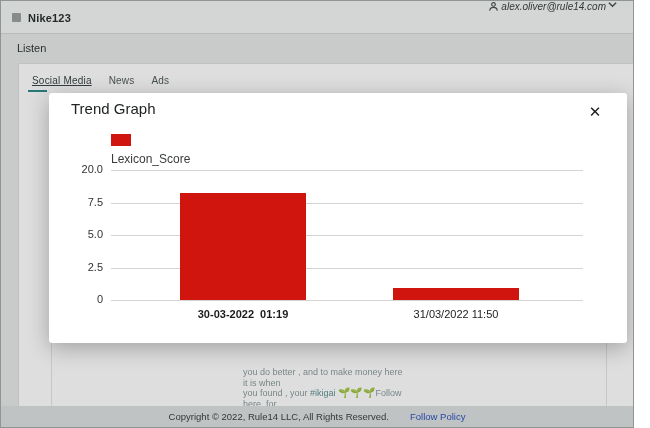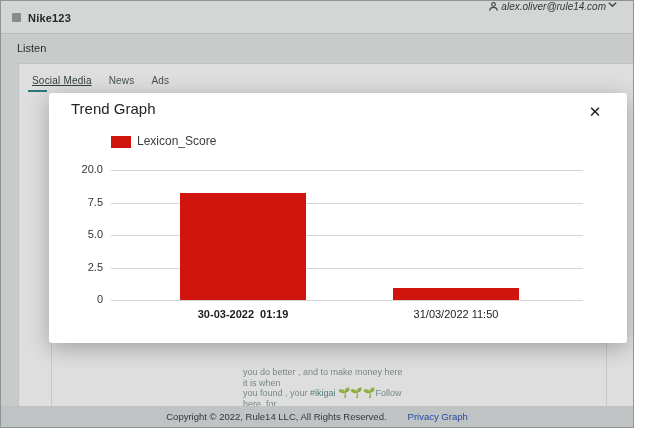--- a/index.html
+++ b/index.html
@@ -64,21 +64,21 @@
     background: #ffffff; border-radius: 3px; z-index: 6;
     box-shadow: 0 5px 22px rgba(0,0,0,0.28);
     margin-left: 12px;
   }
   .modal-title { position: absolute; left: 22px; top: 7px; font-size: 15px; color: #212424; }
   .modal-close {
     position: absolute; right: 22px; top: 9px; width: 20px; height: 20px;
     font-size: 15px; color: #1a1a1a; text-align: center; line-height: 20px; cursor: pointer;
   }
 
-  .legend { position: absolute; left: 62px; top: 41px; display: flex; align-items: flex-end; gap: 6px; }
+  .legend { position: absolute; left: 62px; top: 41px; display: flex; align-items: flex-start; gap: 6px; flex-direction: column; }
   .legend-swatch { width: 20px; height: 12px; }
   .legend-label { font-size: 12px; color: #3a3d3d; }
 
   .plot { position: absolute; left: 62px; top: 77px; width: 472px; height: 130px; }
   .gridline { position: absolute; left: 0; width: 100%; height: 1px; background: #d4d4d4; }
   .ytick { position: absolute; left: 0; width: 54px; text-align: right; font-size: 11px; color: #333; }
   .bar { position: absolute; bottom: 0; width: 126px; }
   .xlabel { position: absolute; top: 215px; font-size: 11px; color: #1c1c1c; white-space: pre; transform: translateX(-50%); }
 </style>
 </head>
@@ -117,21 +117,21 @@
       <div class="tweet-text" id="tweet-text">
           <div>you do better , and to make money here it is when</div>
           <div>you found , your <span class="hashtag">#ikigai</span> <span class="emoji">🌱</span><span class="emoji">🌱</span><span class="emoji">🌱</span>Follow here, for</div>
           <div>tips on how to <span class="hashtag">#growyourownfood</span> <span class="hashtag">#Greenplanet</span></div>
         </div>
     </div>
   </div>
 
   <div class="footer">
     <span class="copy">Copyright © 2022, Rule14 LLC, All Rights Reserved.</span>
-    <span class="link">Privacy Graph</span>
+    <span class="link">Follow Policy</span>
   </div>
 
   <div class="overlay"></div>
 
   <div class="modal">
     <div class="modal-title">Trend Graph</div>
     <div class="modal-close">✕</div>
 
     <div class="legend">
       <span class="legend-swatch" id="legend-swatch" style="background: rgb(208, 20, 14);"></span>

